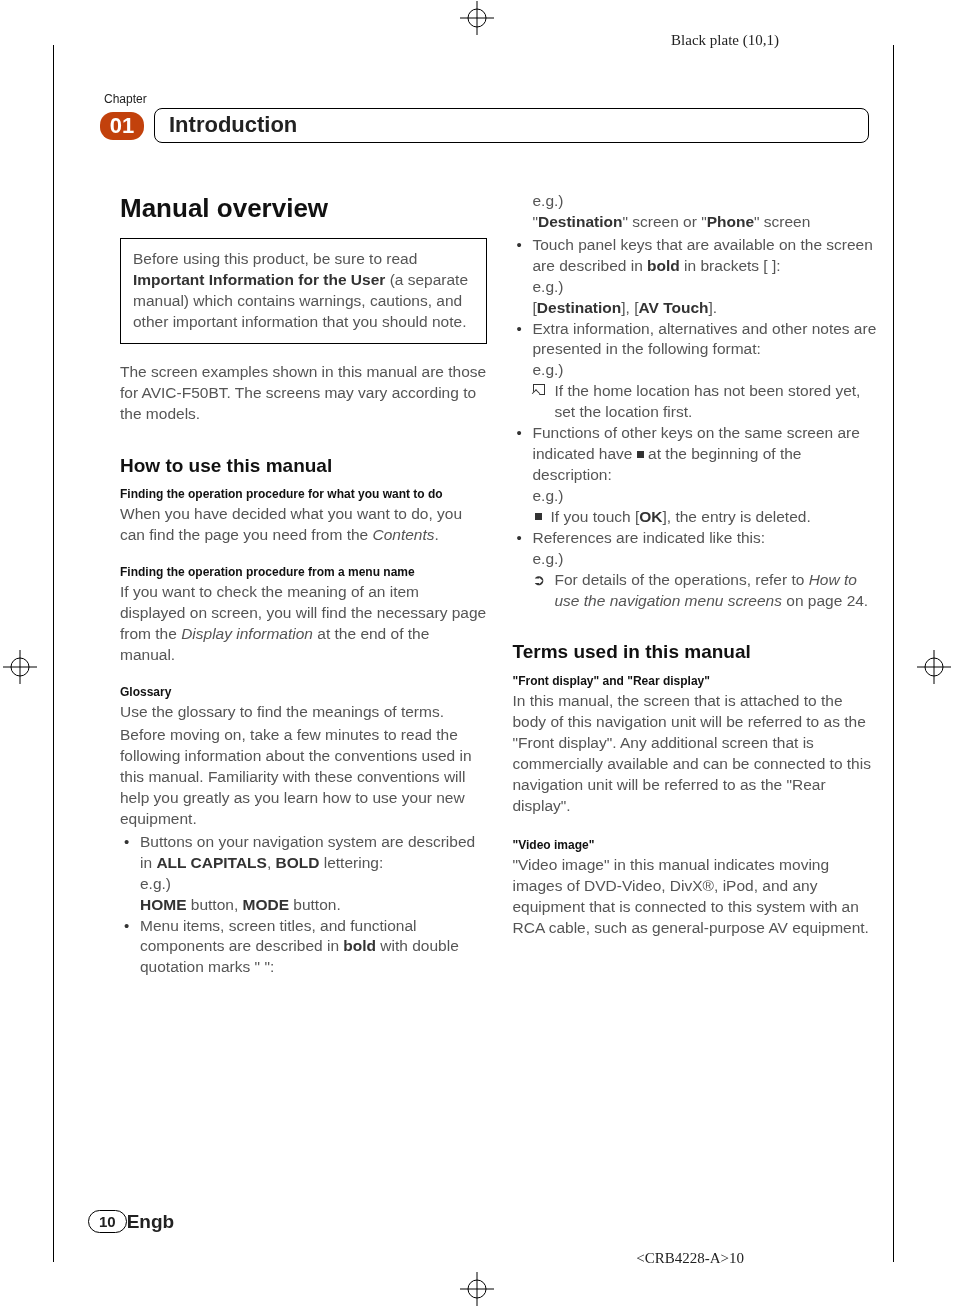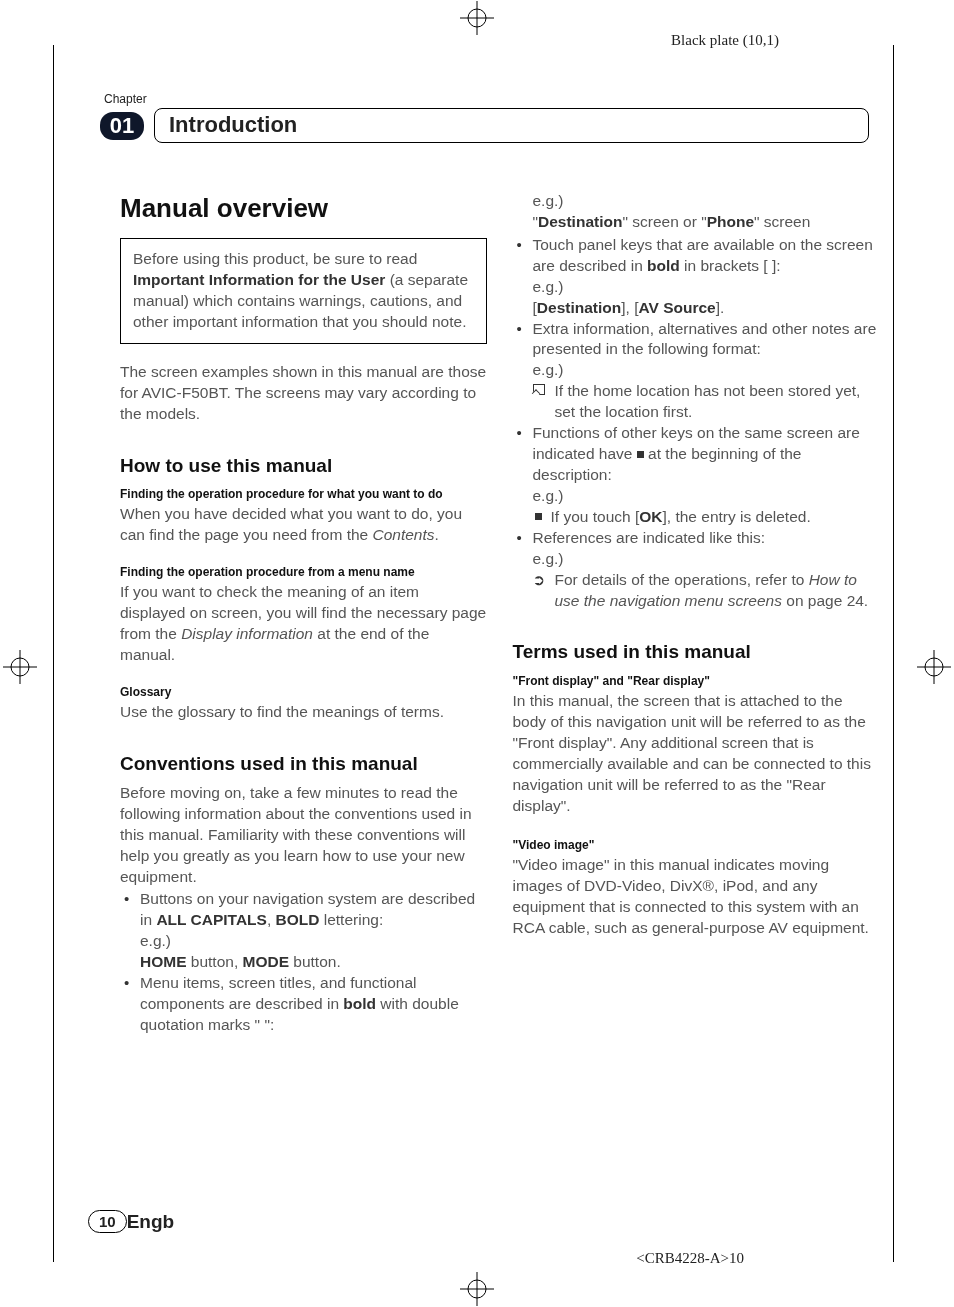--- a/index.html
+++ b/index.html
@@ -56,21 +56,21 @@
     font-size: 12px;
     font-weight: normal;
     margin-bottom: 2px;
     margin-left: 4px;
   }
   .chapter-row {
     display: flex;
     align-items: center;
   }
   .chapter-badge {
-    background: #0f172a;
+    background: #c2410c;
     color: #fff;
     font-weight: bold;
     font-size: 22px;
     width: 44px;
     height: 28px;
     border-radius: 13px;
     display: flex;
     align-items: center;
     justify-content: center;
     margin-right: 10px;
@@ -273,21 +273,20 @@
 
       <h3 class="section">Finding the operation procedure for what you want to do</h3>
       <p><span>When you have decided what you want to do, you can find the page you need from the </span><em>Contents</em>.</p>
 
       <h3 class="section" style="margin-top:18px">Finding the operation procedure from a menu name</h3>
       <p><span>If you want to check the meaning of an item displayed on screen, you will find the necessary page from the </span><em>Display information</em><span> at the end of the manual.</span></p>
 
       <h3 class="section" style="margin-top:18px">Glossary</h3>
       <p>Use the glossary to find the meanings of terms.</p>
 
-      <h2 class="section">Conventions used in this manual</h2>
       <p>Before moving on, take a few minutes to read the following information about the conventions used in this manual. Familiarity with these conventions will help you greatly as you learn how to use your new equipment.</p>
 
       <ul class="bullets">
         <li>
           <span>Buttons on your navigation system are described in </span><span class="bold">ALL CAPITALS</span><span>, </span><span class="bold">BOLD</span><span> lettering:</span><br>
           <span>e.g.)</span><br>
           <span class="bold">HOME</span><span> button, </span><span class="bold">MODE</span><span> button.</span>
         </li>
         <li>
           <span>Menu items, screen titles, and functional components are described in </span><span class="bold">bold</span><span> with double quotation marks " ":</span>
@@ -298,21 +297,21 @@
     <div class="col">
       <p style="padding-left:20px">
         <span>e.g.)</span><br>
         <span>"</span><span class="bold">Destination</span><span>" screen or "</span><span class="bold">Phone</span><span>" screen</span>
       </p>
 
       <ul class="bullets">
         <li>
           <span>Touch panel keys that are available on the screen are described in </span><span class="bold">bold</span><span> in brackets [ ]:</span><br>
           <span>e.g.)</span><br>
-          [<span class="bold">Destination</span>], [<span class="bold">AV Source</span>].
+          [<span class="bold">Destination</span>], [<span class="bold">AV Touch</span>].
         </li>
         <li>
           <span>Extra information, alternatives and other notes are presented in the following format:</span><br>
           <span>e.g.)</span>
           <div class="sub-note">
             <span class="note-icon"></span>
             <span>If the home location has not been stored yet, set the location first.</span>
           </div>
         </li>
         <li>

